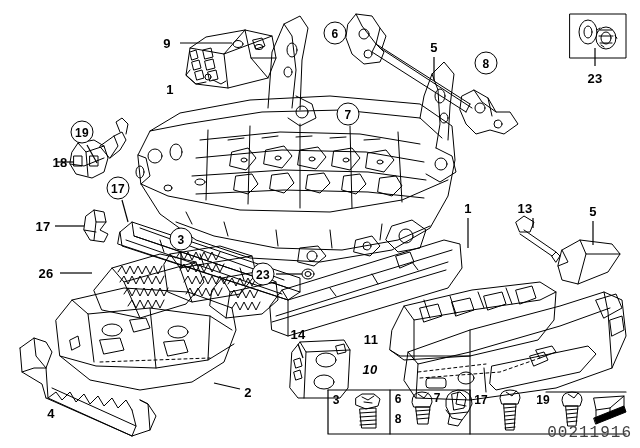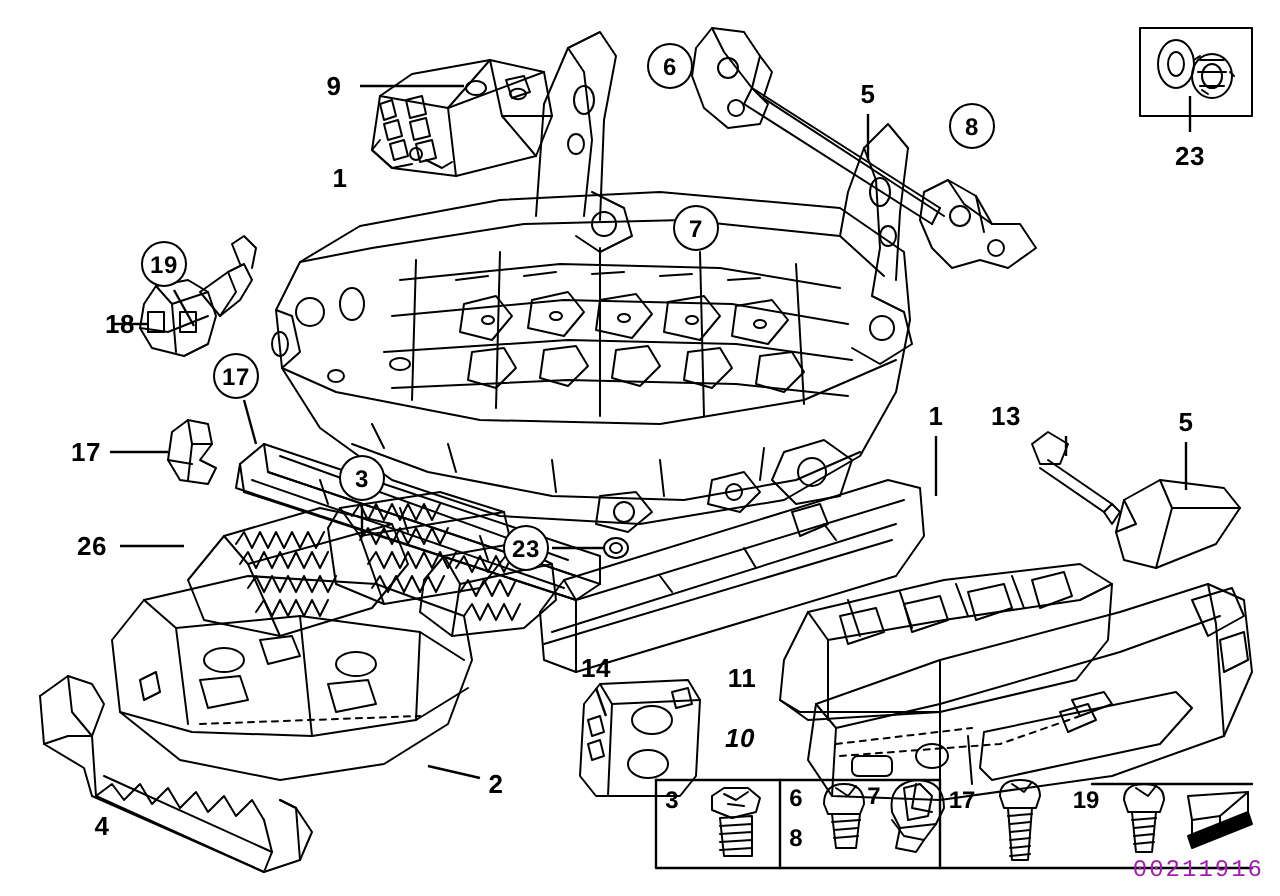--- a/index.html
+++ b/index.html
@@ -44,23 +44,23 @@
     align-items: center;
     justify-content: center;
     font-size: 12px;
     background: #ffffff;
   }
   .partnum {
     position: absolute;
     right: 8px;
     bottom: 6px;
     font-family: "Liberation Mono", monospace;
-    font-size: 12px;
+    font-size: 16px;
     letter-spacing: 1px;
-    color: #a21caf;
+    color: #404040;
   }
   .legend-label {
     position: absolute;
     font-family: "Liberation Sans", sans-serif;
     font-weight: bold;
     font-size: 12px;
     color: #000;
     transform: translate(-50%, -50%);
   }
 </style>
@@ -427,21 +427,21 @@
       <div class="callout circled" style="left: 335px; top: 33px;">6</div>
       <div class="callout" style="left: 434px; top: 47px;">5</div>
       <div class="callout circled" style="left: 486px; top: 63px;">8</div>
       <div class="callout" style="left: 595px; top: 78px;">23</div>
       <div class="callout circled" style="left: 348px; top: 114px;">7</div>
       <div class="callout circled" style="left: 82px; top: 132px;">19</div>
       <div class="callout" style="left: 60px; top: 162px; text-align: right;">18</div>
       <div class="callout circled" style="left: 118px; top: 188px;">17</div>
       <div class="callout" style="left: 43px; top: 226px;">17</div>
       <div class="callout" style="left: 468px; top: 208px;">1</div>
-      <div class="callout" style="left: 503px; top: 208px;">13</div>
+      <div class="callout" style="left: 525px; top: 208px;">13</div>
       <div class="callout" style="left: 593px; top: 211px;">5</div>
       <div class="callout circled" style="left: 181px; top: 239px;">3</div>
       <div class="callout" style="left: 46px; top: 273px;">26</div>
       <div class="callout circled" style="left: 263px; top: 274px;">23</div>
       <div class="callout" style="left: 298px; top: 334px; text-align: right;">14</div>
       <div class="callout" style="left: 371px; top: 339px;">11</div>
       <div class="callout" style="left: 370px; top: 369px; font-style: italic;">10</div>
       <div class="callout" style="left: 248px; top: 392px;">2</div>
       <div class="callout" style="left: 51px; top: 413px;">4</div>
     </div>

